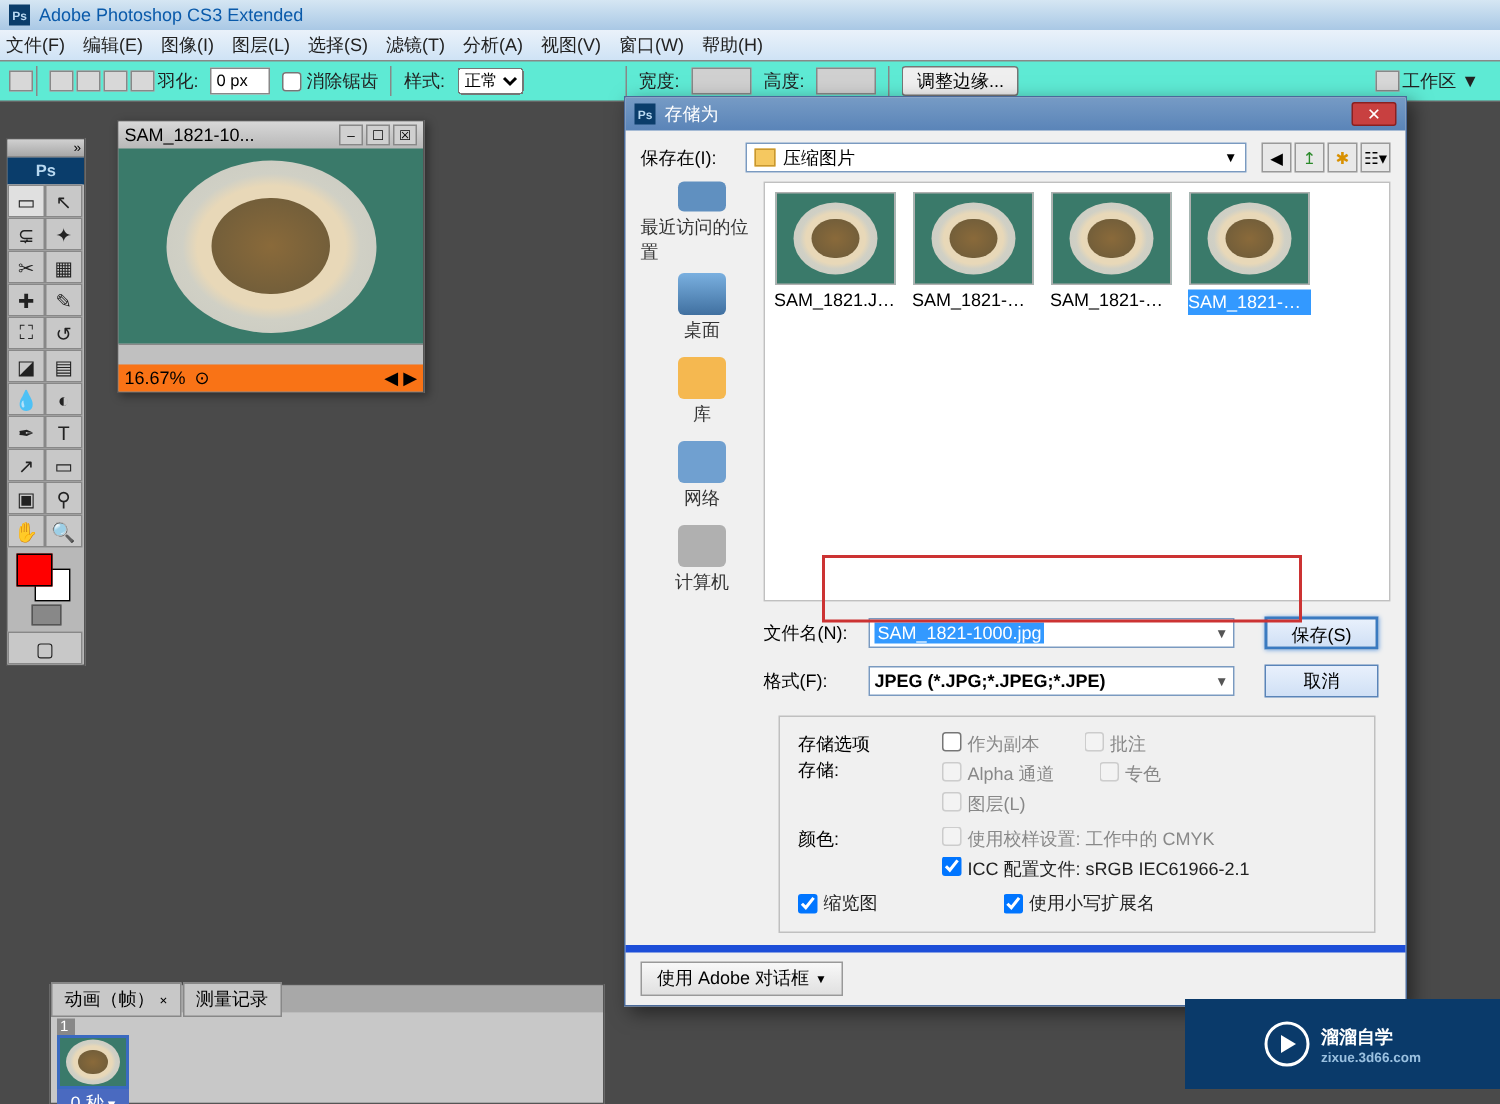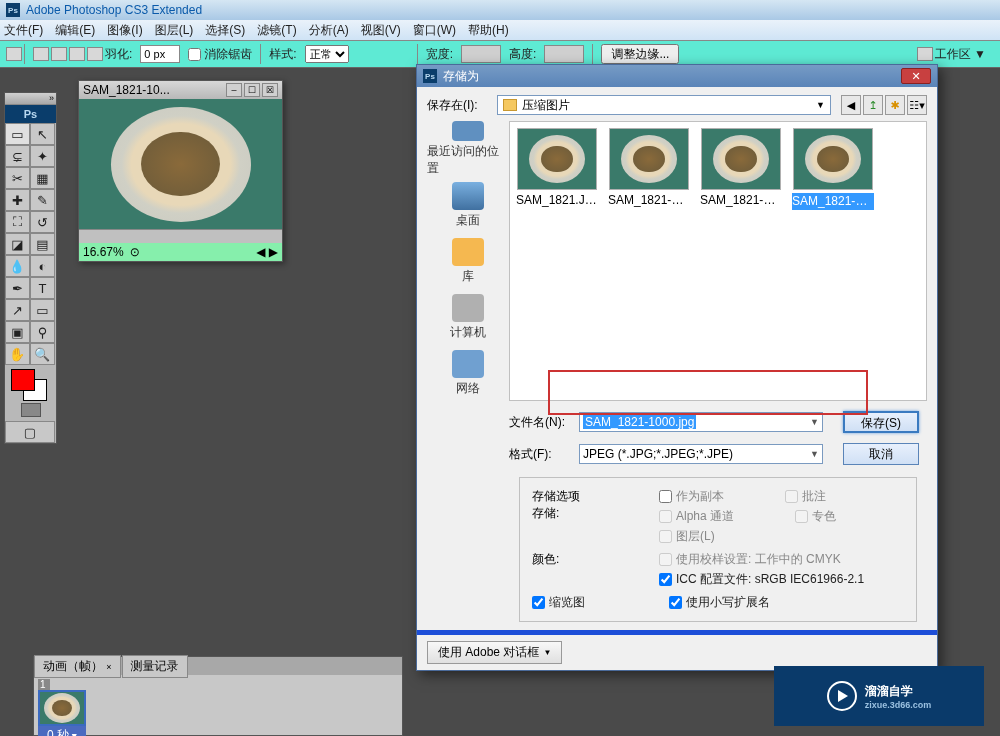--- a/index.html
+++ b/index.html
@@ -27,21 +27,21 @@
   .toolbox .qm { height: 22px; display: flex; justify-content: center; padding-top: 4px; }
   .toolbox .qm-inner { width: 20px; height: 14px; background: #888; border: 1px solid #555; }
   .docwin { position: absolute; left: 78px; top: 80px; width: 205px; background: #b8b8b8; border: 1px solid #555; box-shadow: 2px 2px 6px rgba(0,0,0,0.4); }
   .docwin .dhead { height: 18px; background: linear-gradient(#d8d8d8, #b8b8b8); display: flex; align-items: center; padding: 0 4px; font-size: 11px; }
   .docwin .dhead .title { flex: 1; }
   .docwin .dhead .wbtn { width: 16px; height: 14px; border: 1px solid #888; background: #d0d0d0; margin-left: 2px; display: flex; align-items: center; justify-content: center; font-size: 9px; }
   .docwin .canvas { height: 130px; background: #3a7a6a; display: flex; align-items: center; justify-content: center; position: relative; }
   .dish { width: 105px; height: 105px; background: radial-gradient(#e8d8b8 50%, #d0d0c5 60%, #c8c8c0 100%); border-radius: 50%; position: relative; }
   .dish::before { content: ''; position: absolute; left: 22%; top: 22%; width: 56%; height: 56%; background: radial-gradient(#8a6a3a, #6a5a3a); border-radius: 50%; }
   .dish.lg { width: 140px; height: 115px; border-radius: 50%; }
-  .docwin .dfoot { height: 18px; background: #86efac; display: flex; align-items: center; padding: 0 4px; font-size: 11px; text-align: right; }
+  .docwin .dfoot { height: 18px; background: #f97316; display: flex; align-items: center; padding: 0 4px; font-size: 11px; text-align: right; }
   .docwin .scrollh { height: 14px; background: #c0c0c0; border-top: 1px solid #888; }
 
   .save-dialog { position: absolute; left: 416px; top: 64px; width: 522px; background: #f0f0f0; border: 1px solid #4a6a9a; box-shadow: 4px 4px 12px rgba(0,0,0,0.5); z-index: 100; }
   .save-dialog .dlg-title { height: 22px; background: linear-gradient(#769bc5, #5a84b8); display: flex; align-items: center; padding: 0 6px; color: #fff; font-size: 12px; }
   .save-dialog .dlg-title .ps-icon2 { width: 14px; height: 14px; background: #0a3d6b; color: #b8d8f0; font-size: 8px; display: flex; align-items: center; justify-content: center; margin-right: 6px; font-weight: bold; }
   .save-dialog .dlg-title .spacer { flex: 1; }
   .save-dialog .dlg-title .close { width: 30px; height: 16px; background: #c84040; border: 1px solid #8a2020; color: #fff; display: flex; align-items: center; justify-content: center; font-size: 11px; border-radius: 2px; }
   .save-dialog .dlg-body { padding: 8px 10px; }
   .lookin-row { display: flex; align-items: center; margin-bottom: 6px; }
   .lookin-row .lbl { width: 70px; }
@@ -64,45 +64,45 @@
   .fitem .thumb .dish { width: 56px; height: 48px; }
   .fitem .name { width: 82px; white-space: nowrap; overflow: hidden; text-overflow: ellipsis; }
   .fitem .name.sel { background: #3399ff; color: #fff; }
   .fname-row { display: flex; align-items: center; margin-top: 10px; margin-left: 82px; }
   .fname-row .lbl { width: 70px; }
   .fname-row .combo { width: 244px; height: 20px; border: 1px solid #7a9ac0; background: #fff; display: flex; align-items: center; padding: 0 3px; }
   .fname-row .combo .sel-txt { background: #3399ff; color: #fff; padding: 0 2px; }
   .fname-row .combo .dd { margin-left: auto; font-size: 9px; color: #555; }
   .fname-row .btn { width: 76px; height: 22px; border: 1px solid #5a84b8; background: linear-gradient(#e8f0fc, #d0e0f5); margin-left: 20px; text-align: center; line-height: 20px; }
   .fname-row .btn.def { border: 2px solid #3a7ac0; box-shadow: 0 0 3px #6aa0e0; }
-  .fname-row .combo.wide { width: 244px; }
+  .fname-row .combo.wide { width: 244px; font-weight: bold; }
   .outline { position: absolute; left: 548px; top: 370px; width: 320px; height: 45px; border: 2px solid #cc3333; z-index: 150; pointer-events: none; }
   .opts-group { border: 1px solid #c0c0c0; margin: 12px 10px 0 92px; padding: 10px 12px; font-size: 12px; }
   .opts-row { display: flex; margin-bottom: 6px; }
   .opts-row .olbl { width: 96px; }
   .opts-row .ochecks { display: flex; flex-direction: column; gap: 3px; }
-  .opts-row .ochecks .ck { display: flex; align-items: center; gap: 4px; color: #888; margin-left: 31px; }
+  .opts-row .ochecks .ck { display: flex; align-items: flex-start; gap: 4px; color: #888; }
   .opts-row .ochecks .ck input { }
   .opts-row .ochecks .row { display: flex; gap: 30px; }
   .opts-row .ochecks .ck.en { color: #222; }
   .opts-row2 { display: flex; gap: 40px; margin-top: 6px; }
   .opts-row2 .ck { display: flex; align-items: center; gap: 4px; color: #222; }
   .dlg-foot { border-top: 5px solid #1d4ed8; padding: 6px 10px; display: flex; }
   .dlg-foot .btn2 { border: 1px solid #999; background: linear-gradient(#f8f8f8,#e0e0e0); padding: 2px 10px; display: flex; align-items: center; gap: 4px; }
   .dlg-foot .btn2 .dd { font-size: 8px; }
   .anim-panel { position: absolute; left: 33px; bottom: 0; width: 370px; background: #b8b8b8; border: 1px solid #555; }
   .anim-panel .tabs { height: 18px; background: #a8a8a8; display: flex; align-items: center; font-size: 11px; }
   .anim-panel .tabs .tab { padding: 2px 8px; background: #c8c8c8; border: 1px solid #888; margin-right: 1px; }
   .anim-panel .frames { height: 60px; background: #c8c8c8; padding: 4px; display: flex; }
   .anim-panel .frame { width: 56px; }
   .anim-panel .frame .num { background: #888; color: #fff; font-size: 10px; padding: 0 2px; width: 12px; }
   .anim-panel .frame .th { width: 48px; height: 36px; border: 2px solid #3a6ac0; background: #3a7a6a; display: flex; align-items: center; justify-content: center; }
   .anim-panel .frame .th .dish { width: 36px; height: 30px; }
   .anim-panel .frame .dur { background: #4a6ac0; color: #fff; font-size: 10px; text-align: center; width: 48px; padding: 1px 0; }
-  .watermark { position: absolute; right: 16px; bottom: 10px; width: 210px; height: 60px; background: #0a3a6a; color: #fff; display: flex; align-items: center; justify-content: center; z-index: 200; font-size: 24px; font-weight: bold; }
+  .watermark { position: absolute; right: 0; bottom: 10px; width: 210px; height: 60px; background: #0a3a6a; color: #fff; display: flex; align-items: center; justify-content: center; z-index: 200; font-size: 24px; font-weight: bold; }
   .watermark .sub { font-size: 9px; display: block; color: #9ac0e0; }
   .watermark .play { width: 30px; height: 30px; border: 2px solid #fff; border-radius: 50%; margin-right: 8px; display: flex; align-items: center; justify-content: center; }
   .watermark .play::before { content: ''; border-left: 10px solid #fff; border-top: 6px solid transparent; border-bottom: 6px solid transparent; margin-left: 3px; }
   .small-icon { display:inline-block; width:16px; height:14px; border:1px solid #888; background:#d8d8d8; margin-right:2px; }
 </style>
 </head>
 <body>
 
 <div class="titlebar">
   <div class="ps-icon">Ps</div>
@@ -257,26 +257,26 @@
           </div>
         <div class="place">
             <div class="picon desktop"></div>
             <span>桌面</span>
           </div>
         <div class="place">
             <div class="picon lib"></div>
             <span>库</span>
           </div>
         <div class="place">
+            <div class="picon net"></div>
+            <span>网络</span>
+          </div>
+        <div class="place">
             <div class="picon comp"></div>
             <span>计算机</span>
-          </div>
-        <div class="place">
-            <div class="picon net"></div>
-            <span>网络</span>
           </div>
       </div>
       <div class="filelist">
         <div class="fitem">
           <div class="thumb">
               <div class="dish"></div>
             </div>
           <div class="name">SAM_1821.JPG</div>
         </div>
         <div class="fitem">

